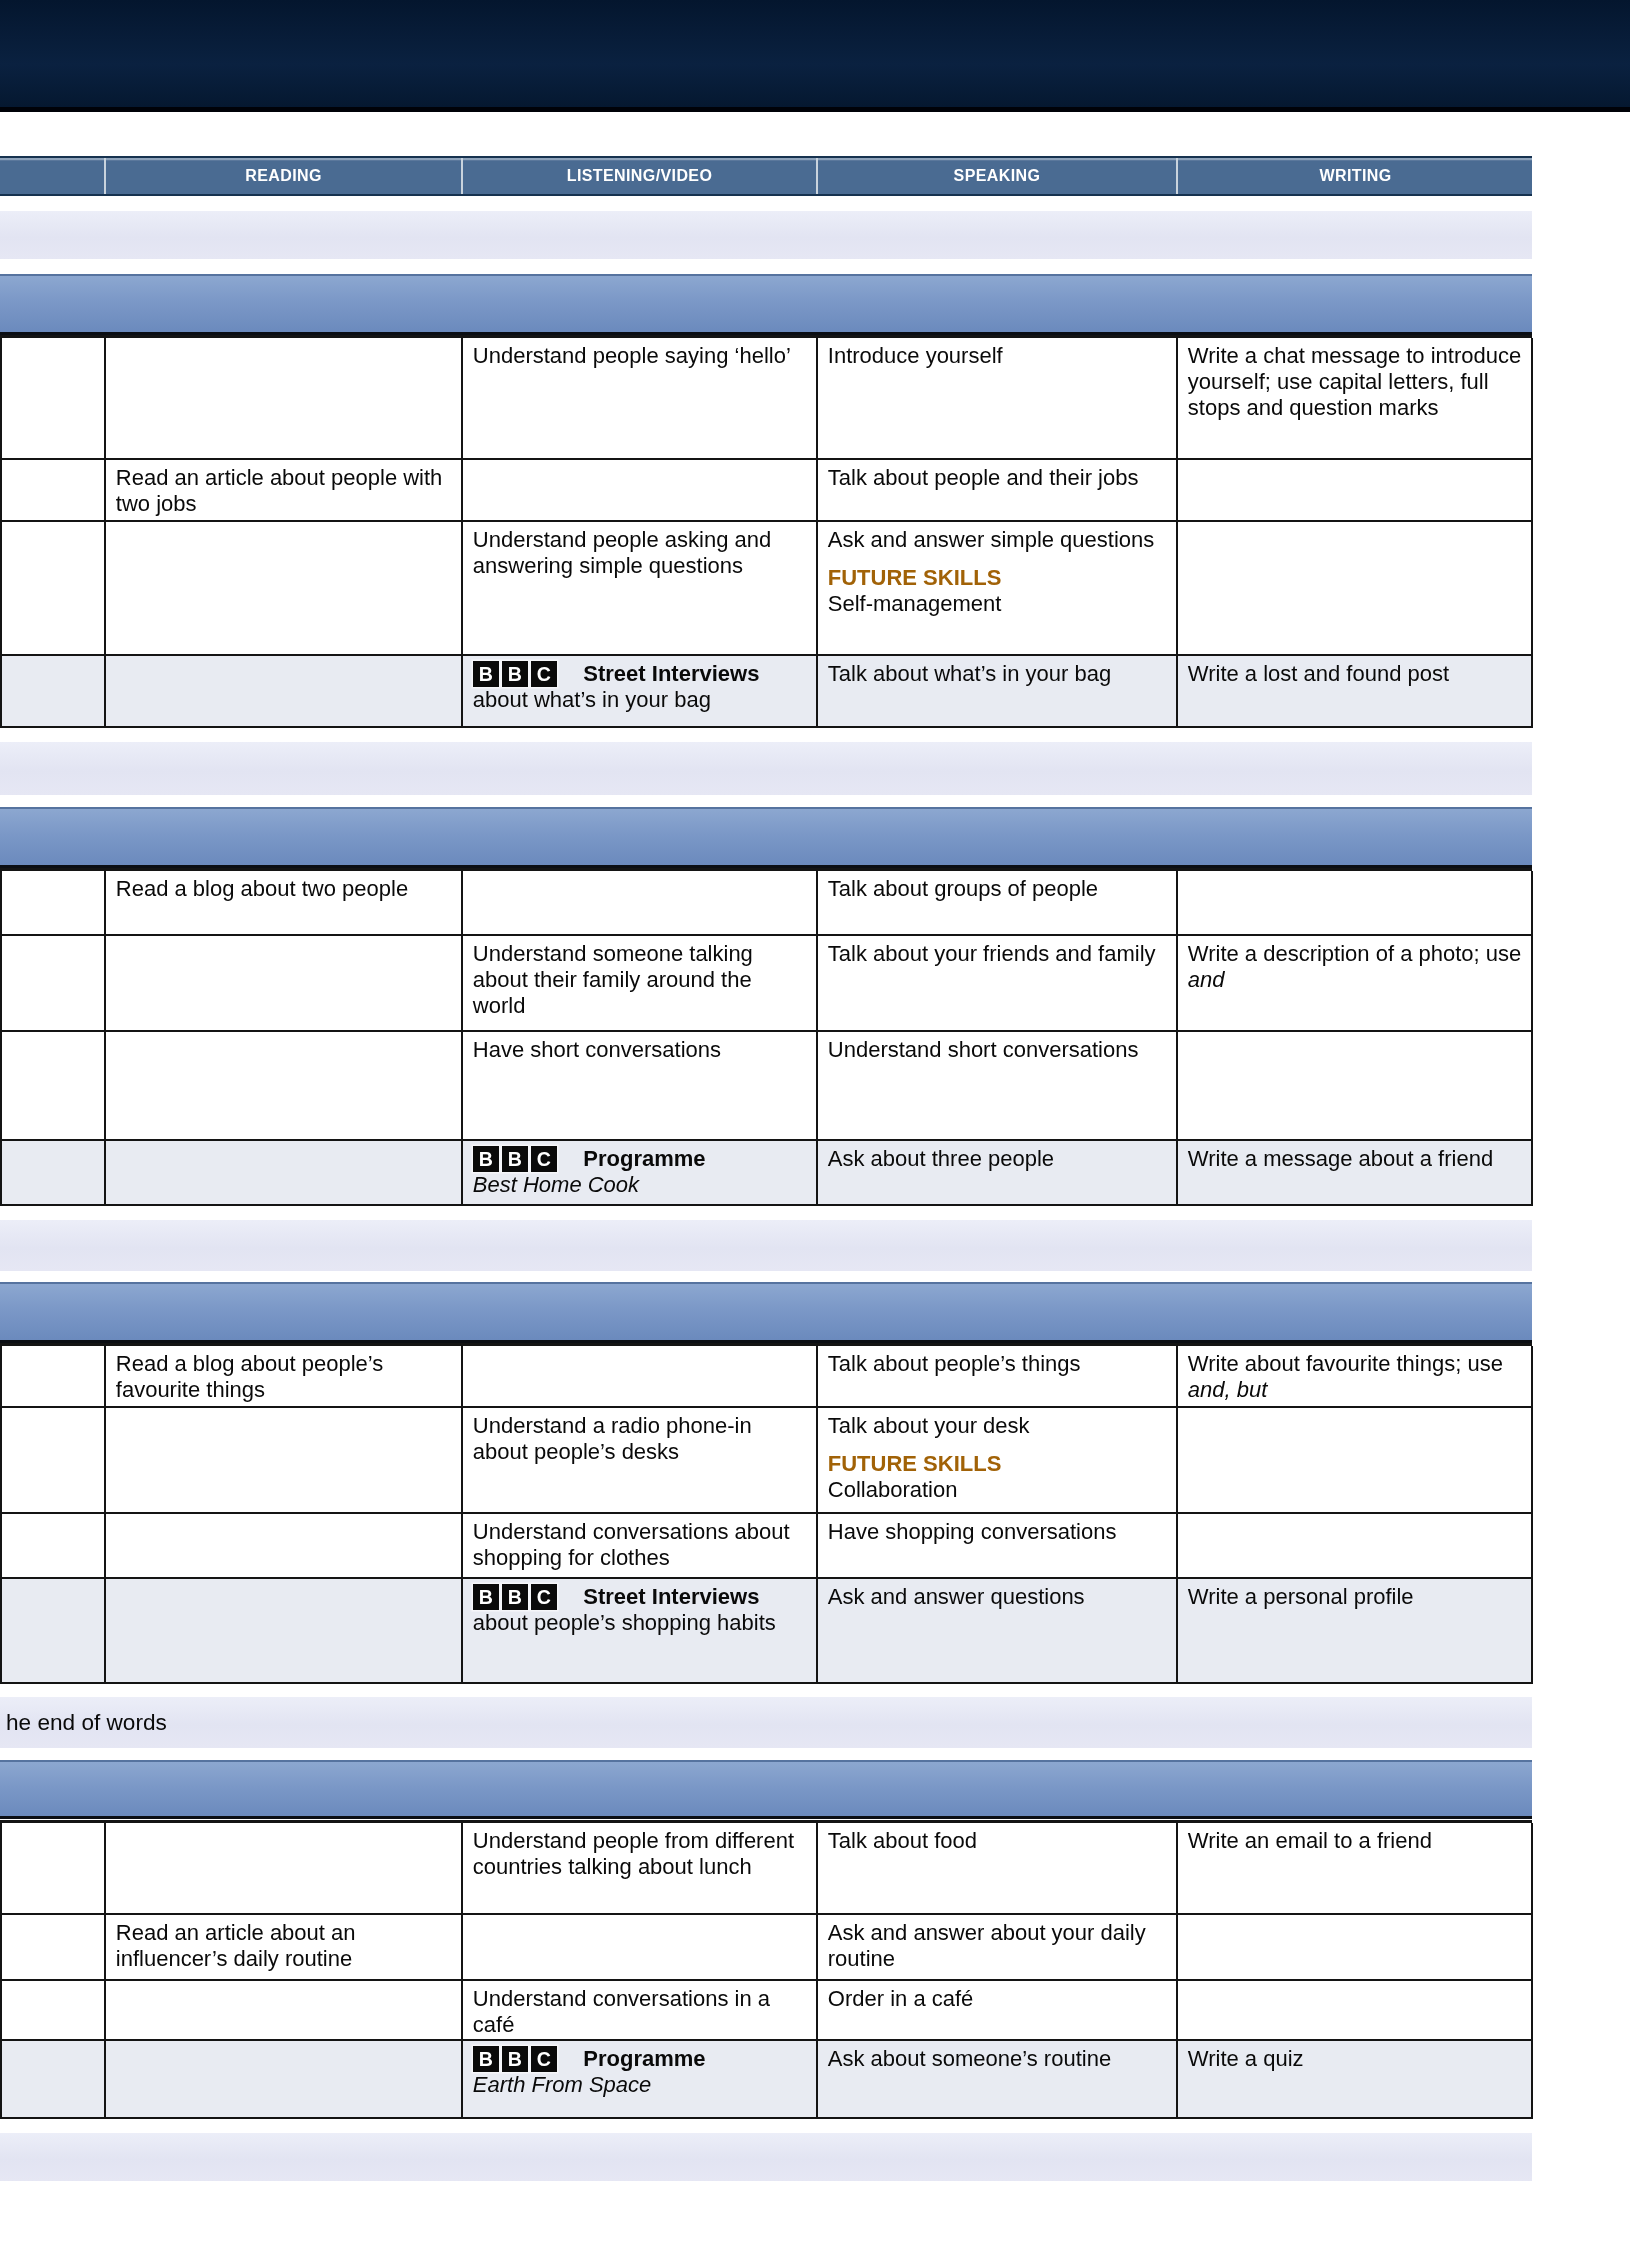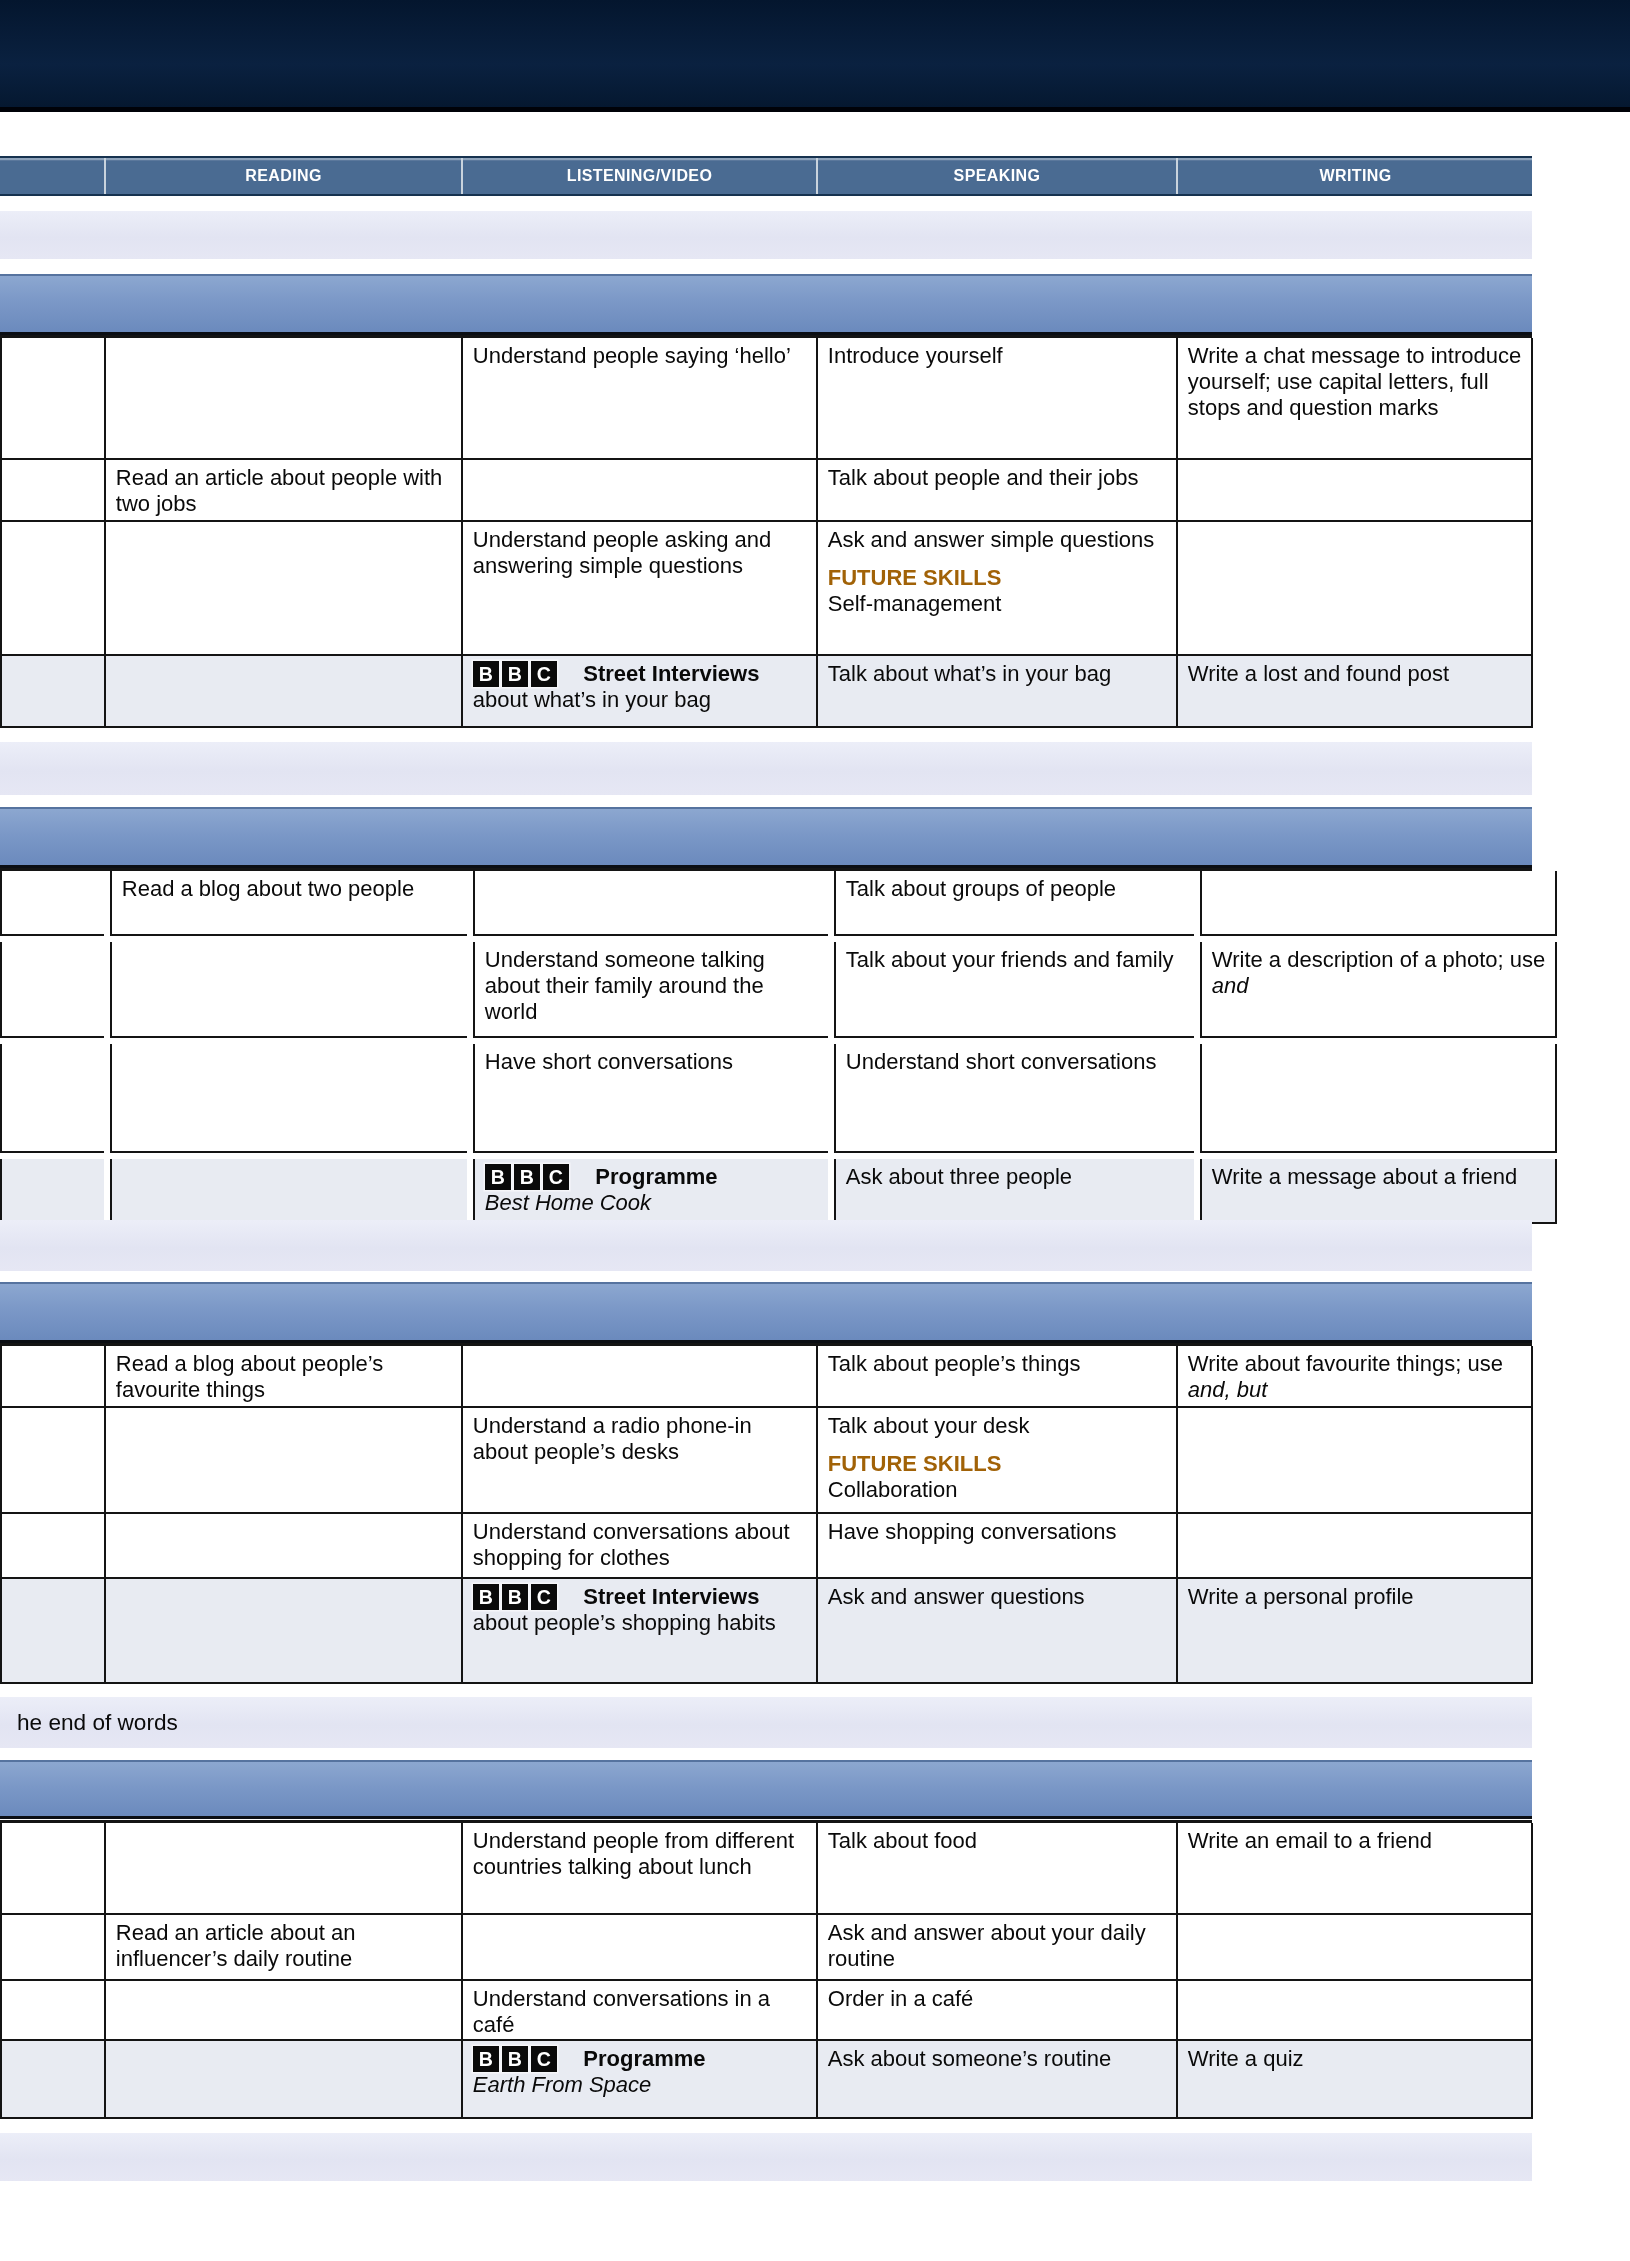--- a/index.html
+++ b/index.html
@@ -30,39 +30,39 @@
   
   .lav{
     position:absolute;left:0;width:1532px;
     background:linear-gradient(to bottom,#eceef8 0%,#e2e4f2 55%,#e6e7f4 100%);
   }
   .lav.a{top:211px;height:48px;}
   .lav.b{top:742px;height:53px;}
   .lav.c{top:1220px;height:51px;}
   .lav.d{top:1697px;height:51px;display:flex;align-items:center;}
   .lav.e{top:2133px;height:48px;}
-  .pron{font-size:22.6px;color:#0a0a0a;padding-left:17px;}
+  .pron{font-size:22.6px;color:#0a0a0a;padding-left:6px;}
   
   .uband{
     position:absolute;left:0;width:1532px;height:56px;
     background:linear-gradient(to bottom,#8ca7d0 0%,#7b98c7 45%,#6b8abd 100%);
     border-top:2.3px solid #56739f;border-bottom:3.8px solid #0b0e14;
   }
   .uband.u1{top:274px;}
   .uband.u2{top:807px;}
   .uband.u3{top:1282px;}
   .uband.u4{top:1760px;height:54px;}
   
   .table{
     position:absolute;left:0;width:1532px;display:grid;
     grid-template-columns:104px 357px 355px 360px 357px;
     border-top:3px solid #141414;background:#ffffff;
   }
   .t1{top:335px;grid-template-rows:122px 62px 134px 72px;}
-  .t2{top:868px;grid-template-rows:65px 96px 109px 65px;gap:6px;}
+  .t2{top:868px;grid-template-rows:65px 96px 109px 65px;}
   .t3{top:1343px;grid-template-rows:62px 106px 65px 105px;}
   .t4{top:1820px;grid-template-rows:92px 66px 60px 78px;}
   .cell{
     border-left:2.3px solid #141414;border-bottom:2.3px solid #141414;
     padding:5.3px 9px 4.5px 9.8px;font-size:22px;line-height:26px;
     overflow:hidden;box-sizing:border-box;
   }
   .cell.last{border-right:2.3px solid #141414;}
   .bbc-bg{background:#e8ebf2;}
   .fs{margin-top:12px;}

